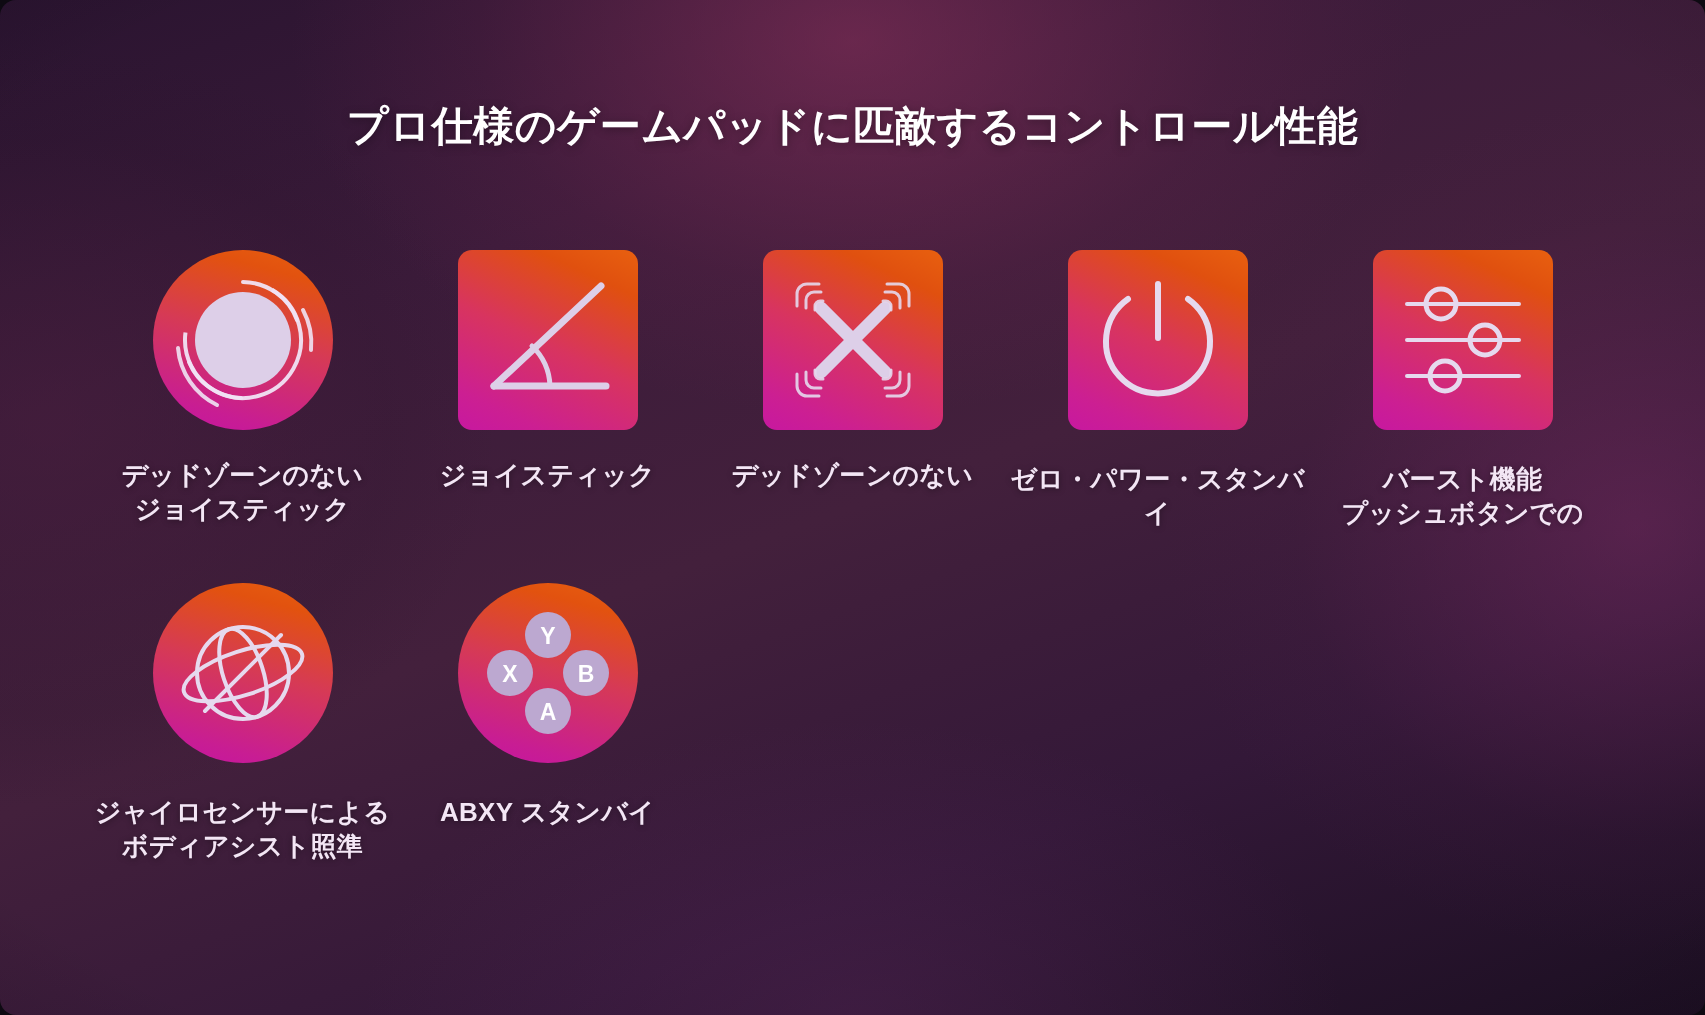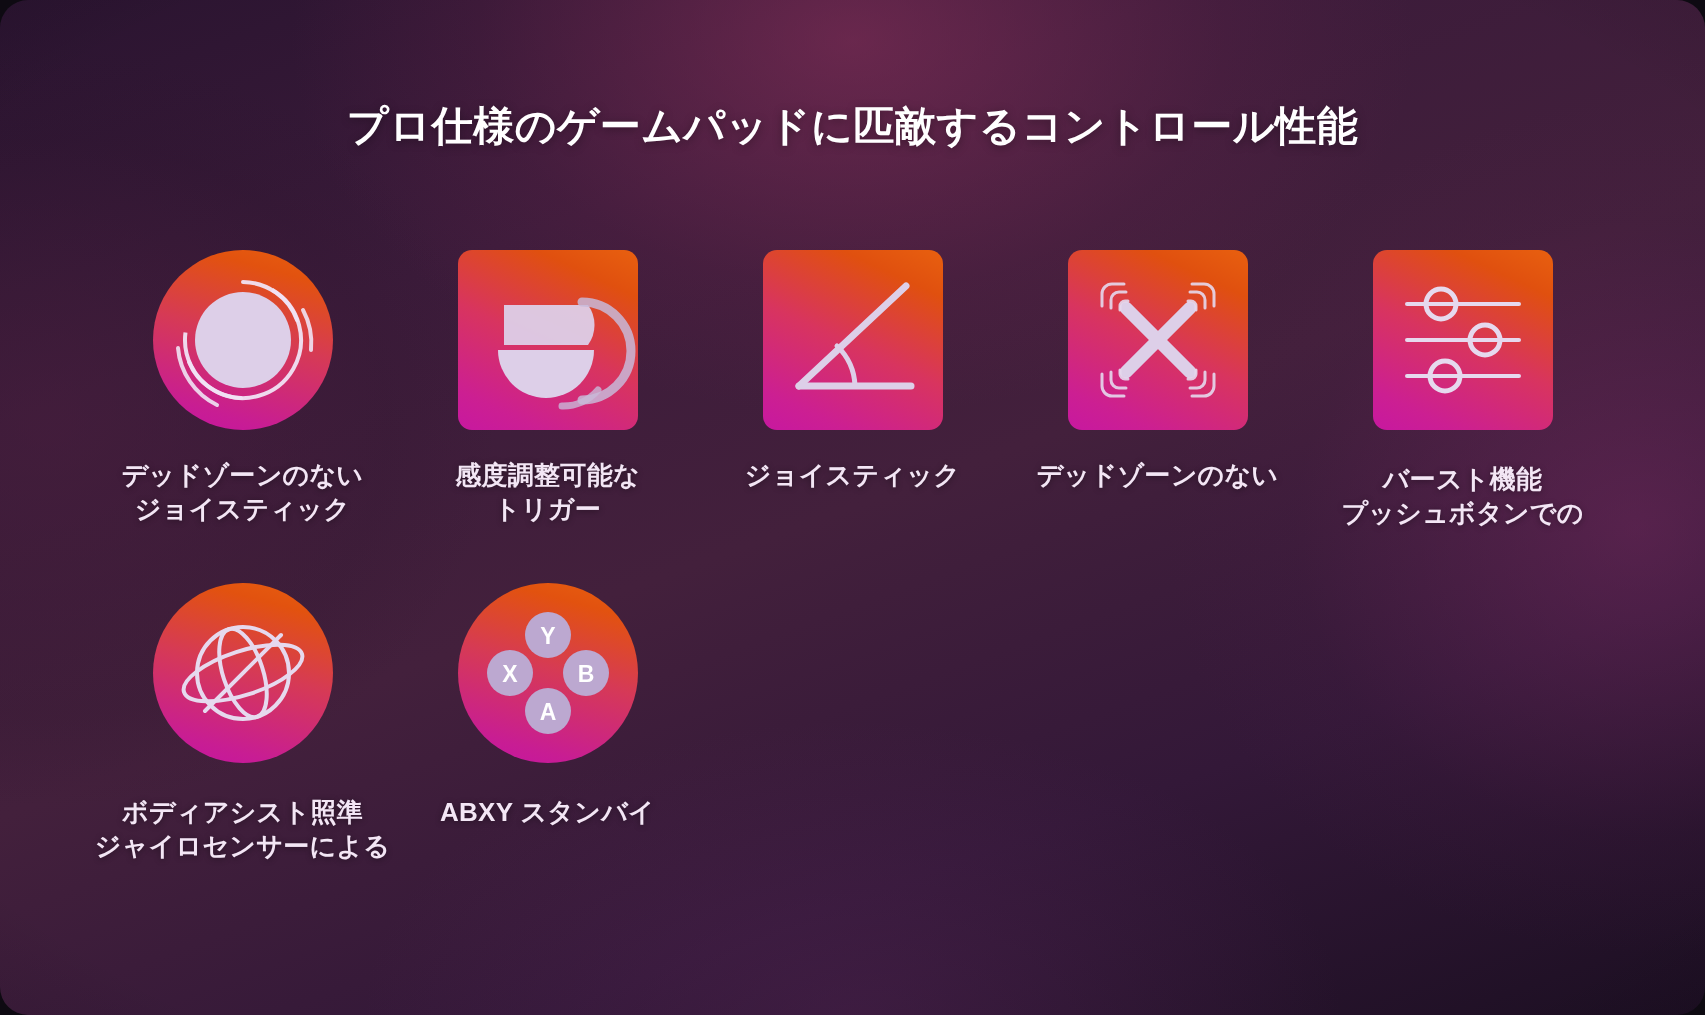--- a/index.html
+++ b/index.html
@@ -5,21 +5,21 @@
   * { margin:0; padding:0; box-sizing:border-box; }
   html, body {
     width:1705px; height:1015px;
     background:#0e0a12;
     font-family:"Liberation Sans","DejaVu Sans",sans-serif;
     overflow:hidden;
   }
   #stage {
     position:relative;
     width:1705px; height:1015px;
-    border-radius:28px;
+    border-radius:16px;
     overflow:hidden;
     background:
       radial-gradient(ellipse 780px 520px at 50% 4%, rgba(150,52,96,0.52) 0%, rgba(110,38,78,0.20) 48%, rgba(0,0,0,0) 72%),
       radial-gradient(ellipse 620px 560px at 96% 52%, rgba(132,46,104,0.42) 0%, rgba(80,30,72,0.12) 55%, rgba(0,0,0,0) 76%),
       radial-gradient(ellipse 560px 480px at 3% 42%, rgba(72,30,60,0.50) 0%, rgba(40,18,38,0.12) 60%, rgba(0,0,0,0) 80%),
       radial-gradient(ellipse 700px 420px at 50% 100%, rgba(92,40,92,0.35) 0%, rgba(0,0,0,0) 70%),
       linear-gradient(160deg, #2a1430 0%, #3b1b3a 26%, #43203c 50%, #331838 74%, #1c0f22 100%);
   }
   
   #stage::after{
@@ -112,35 +112,20 @@
           <path d="M25 98 A70 70 0 0 0 64 155" fill="none" stroke="#f0e3f4" stroke-width="4" stroke-linecap="round" opacity="0.9"></path>
           <path d="M150 60 A70 70 0 0 1 158 100" fill="none" stroke="#f0e3f4" stroke-width="4" stroke-linecap="round" opacity="0.9"></path>
         </svg>
       </div>
       <div class="label">
         <span>デッドゾーンのない</span>
         <span>ジョイスティック</span>
       </div>
     </div>
 
-    <div class="cell r1">
-      <div class="iconbox">
-        <div class="sq" style="position:absolute;left:0;top:0;width:180px;height:180px;"></div>
-        <svg viewBox="0 0 180 180">
-          <path d="M46 55 L130 55 A34 34 0 0 1 130 95 L46 95 Z" fill="#ddcfe8" opacity="0.95"></path>
-          <path d="M40 100 L136 100 A48 48 0 0 1 40 100 Z" fill="#ddcfe8"></path>
-          <path d="M124 52 A42 42 0 0 1 124 150" fill="none" stroke="#c8b9d8" stroke-width="9" stroke-linecap="round" opacity="0.85"></path>
-          <path d="M104 156 A46 46 0 0 0 140 140" fill="none" stroke="#c8b9d8" stroke-width="7" stroke-linecap="round" opacity="0.8"></path>
-        </svg>
-      </div>
-      <div class="label">
-        <span>感度調整可能な</span>
-        <span>トリガー</span>
-      </div>
-    </div>
 
     <div class="cell r1">
       <div class="iconbox">
         <div class="sq" style="position:absolute;left:0;top:0;width:180px;height:180px;"></div>
         <svg viewBox="0 0 180 180">
           <line x1="36" y1="136" x2="148" y2="136" stroke="#ddcfe8" stroke-width="7" stroke-linecap="round"></line>
           <line x1="36" y1="136" x2="143" y2="36" stroke="#ddcfe8" stroke-width="7" stroke-linecap="round"></line>
           <path d="M92 136 A58 58 0 0 0 74 96" fill="none" stroke="#ddcfe8" stroke-width="5" stroke-linecap="round"></path>
         </svg>
       </div>
@@ -176,20 +161,33 @@
             <path d="M128 120 L128 124 A5 5 0 0 1 123 129 L120 129"></path>
           </g>
         </svg>
       </div>
       <div class="label">
         <span>デッドゾーンのない</span>
 
       </div>
     </div>
 
+    <div class="cell r2">
+      <div class="iconbox">
+        <div class="sq" style="position:absolute;left:0;top:0;width:180px;height:180px;"></div>
+        <svg viewBox="0 0 180 180">
+          <path d="M60 49 A52 52 0 1 0 120 49" fill="none" stroke="#e6d9ee" stroke-width="6" stroke-linecap="round"></path>
+          <line x1="90" y1="34" x2="90" y2="88" stroke="#e6d9ee" stroke-width="6" stroke-linecap="round"></line>
+        </svg>
+      </div>
+      <div class="label">
+        <span>ゼロ・パワー・スタンバイ</span>
+
+      </div>
+    </div>
 
     <div class="cell r2">
       <div class="iconbox">
         <div class="sq" style="position:absolute;left:0;top:0;width:180px;height:180px;"></div>
         <svg viewBox="0 0 180 180">
           <line x1="34" y1="54" x2="146" y2="54" stroke="#e6d9ee" stroke-width="4" stroke-linecap="round"></line>
           <circle cx="68" cy="54" r="15" fill="none" stroke="#e6d9ee" stroke-width="5"></circle>
           <line x1="34" y1="90" x2="146" y2="90" stroke="#e6d9ee" stroke-width="4" stroke-linecap="round"></line>
           <circle cx="112" cy="90" r="15" fill="none" stroke="#e6d9ee" stroke-width="5"></circle>
           <line x1="34" y1="126" x2="146" y2="126" stroke="#e6d9ee" stroke-width="4" stroke-linecap="round"></line>
@@ -208,22 +206,22 @@
         <svg viewBox="0 0 180 180">
           <g fill="none" stroke="#e6d9ee" stroke-width="4">
             <circle cx="90" cy="90" r="46"></circle>
             <ellipse cx="90" cy="90" rx="62" ry="22" transform="rotate(-18 90 90)"></ellipse>
             <ellipse cx="90" cy="90" rx="20" ry="46" transform="rotate(-18 90 90)"></ellipse>
           </g>
           <line x1="52" y1="128" x2="128" y2="52" stroke="#e6d9ee" stroke-width="4" stroke-linecap="round"></line>
         </svg>
       </div>
       <div class="label">
+        <span>ジャイロセンサーによる</span>
         <span>ボディアシスト照準</span>
-        <span>ジャイロセンサーによる</span>
       </div>
     </div>
 
     <div class="cell r2">
       <div class="iconbox">
         <div class="ci" style="position:absolute;left:0;top:0;width:180px;height:180px;"></div>
         <svg viewBox="0 0 180 180">
           <circle cx="90" cy="52" r="23" fill="#bca8d0"></circle>
           <text class="abxy-text" x="90" y="53">Y</text>
           <circle cx="52" cy="90" r="23" fill="#bca8d0"></circle>

